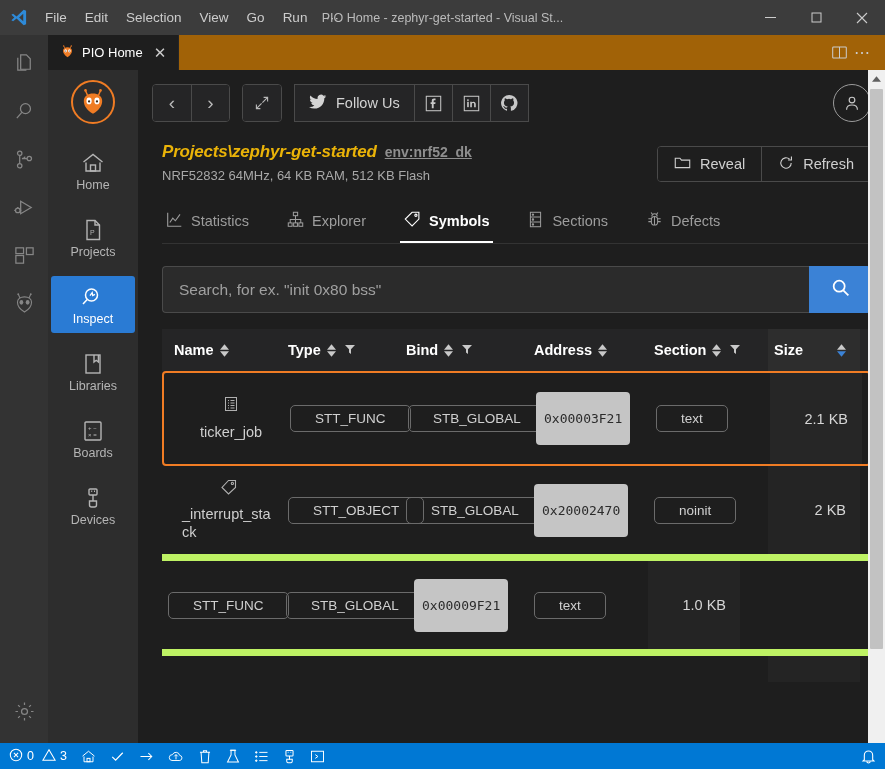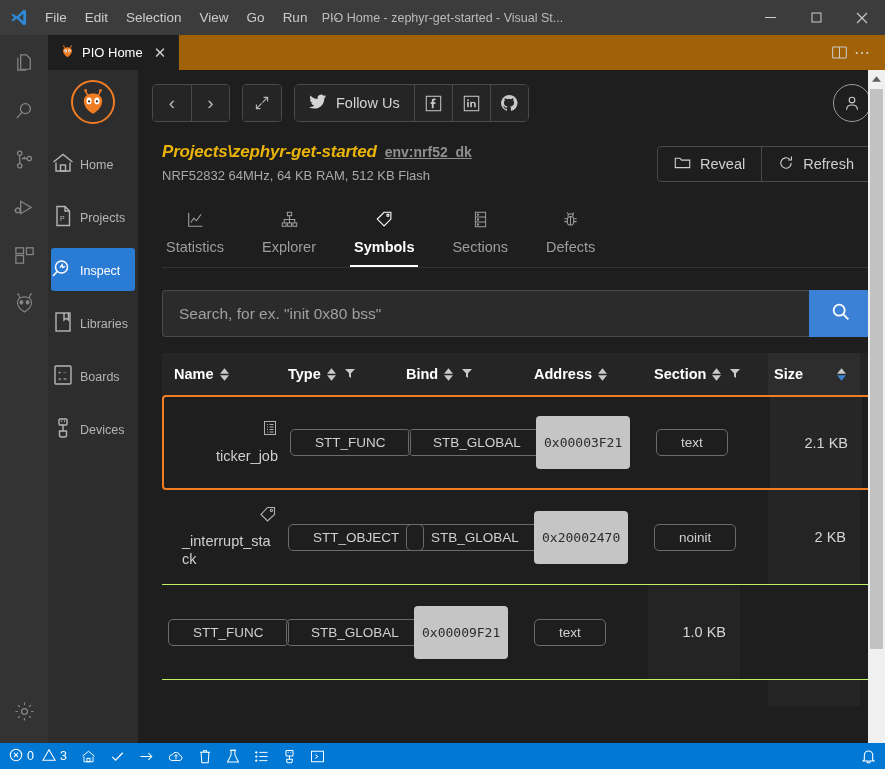--- a/index.html
+++ b/index.html
@@ -66,41 +66,41 @@
     width: 90px; flex: 0 0 90px; background: #2d2d2d;
     display: flex; flex-direction: column; align-items: center;
     padding-top: 10px;
   }
   .pio-logo {
     width: 44px; height: 44px; border-radius: 50%; border: 2px solid #f07c24;
     display: flex; align-items: center; justify-content: center; margin-bottom: 18px;
     background: #2d2d2d;
   }
   .pionav-item {
-    width: 84px; padding: 9px 0 7px; display: flex; flex-direction: row;
-    align-items: center; gap: 5px; color: #b5b5b5; font-size: 12.5px;
+    width: 84px; padding: 9px 0 7px; display: flex; flex-direction: column;
+    align-items: center; color: #b5b5b5; font-size: 12.5px;
     border-radius: 3px; margin-bottom: 10px;
   }
   .pionav-item.active { background: #2a7bd4; color: #ffffff; }
   .pionav-spacer { flex: 1 1 auto; }
 
   
   .piocontent { flex: 1 1 auto; min-width: 0; overflow: hidden; position: relative; display: flex; flex-direction: column; }
 
   .pio-toolbar {
     height: 66px; flex: 0 0 66px; display: flex; align-items: center;
     padding: 0 14px 0 14px; gap: 12px; background: #1e1e1e;
   }
   .btn-group { display: flex; border: 1px solid #4a4a4a; border-radius: 4px; overflow: hidden; }
   .tb-sq {
     width: 38px; height: 36px; display: flex; align-items: center; justify-content: center;
     color: #b9b9b9; background: #252526;
   }
   .tb-sq + .tb-sq { border-left: 1px solid #4a4a4a; }
-  .follow-group { display: flex; align-items: center; border: 1px solid #4a4a4a; border-radius: 5px; overflow: hidden; }
+  .follow-group { display: flex; align-items: center; border: 1px solid #4a4a4a; border-radius: 0; overflow: hidden; }
   .follow-btn {
     display: flex; align-items: center; gap: 9px; padding: 0 14px; height: 36px;
     color: #d4d4d4; font-size: 14.5px; background: #252526;
   }
   .social-btn {
     width: 38px; height: 36px; display: flex; align-items: center; justify-content: center;
     color: #c8c8c8; background: #252526; border-left: 1px solid #4a4a4a;
   }
   .avatar-btn {
     margin-left: auto; width: 38px; height: 38px; border-radius: 50%;
@@ -119,21 +119,21 @@
   .head-actions { margin-left: auto; display: flex; border: 1px solid #4a4a4a; border-radius: 4px; overflow: hidden; margin-top: 4px; }
   .head-btn {
     display: flex; align-items: center; gap: 9px; padding: 0 16px; height: 34px;
     color: #cfcfcf; font-size: 14.5px; background: #1e1e1e;
   }
   .head-btn + .head-btn { border-left: 1px solid #4a4a4a; }
 
   .tabs-row { display: flex; gap: 30px; margin-top: 22px; border-bottom: 1px solid #333; }
   .ptab {
     display: flex; align-items: center; gap: 8px; padding: 6px 4px 10px;
-    color: #9d9d9d; font-size: 14.5px; border-bottom: 2px solid transparent; flex-direction: column;
+    color: #9d9d9d; font-size: 14.5px; border-bottom: 2px solid transparent;
   }
   .ptab.active { color: #ffffff; font-weight: bold; border-bottom-color: #ffffff; }
 
   .search-row { display: flex; margin-top: 22px; }
   .search-input {
     flex: 1 1 auto; height: 47px; background: #2b2b2b; border: 1px solid #4a4a4a;
     border-right: none; border-radius: 4px 0 0 4px; color: #cccccc;
     font-size: 15.5px; padding: 0 16px; font-family: "Liberation Sans", sans-serif;
     outline: none;
   }
@@ -154,28 +154,28 @@
   .col-bind { width: 128px; }
   .col-addr { width: 120px; }
   .col-sect { width: 120px; }
   .col-size { width: 92px; justify-content: space-between; padding-right: 14px; background: #2d2d2d; height: 42px; }
   .sorter { display: inline-flex; flex-direction: column; line-height: 0; gap: 1px; }
   .sorter i { font-style: normal; }
   .filter-ico { color: #c9c9c9; margin-left: 2px; }
 
   .trow {
     display: flex; align-items: center; min-height: 95px;
-    border-bottom: 1px solid #bef264; position: relative;
+    border-bottom: 7px solid #bef264; position: relative;
   }
   .trow.highlight {
     border: 2px solid #f07c24; border-radius: 4px; min-height: 95px;
   }
   .td { padding: 0 6px; color: #cccccc; font-size: 14.5px; display: flex; align-items: center; }
   .td-name {
-    width: 120px; padding-left: 20px; flex-direction: column; align-items: flex-end;
+    width: 120px; padding-left: 20px; flex-direction: column; align-items: center;
     gap: 6px; color: #cfcfcf; word-break: break-all; line-height: 1.25;
   }
   .row-icon { color: #b0b0b0; display: block; }
   .chip {
     border: 1px solid #6b6b6b; border-radius: 5px; padding: 5px 24px;
     font-size: 13.5px; color: #d0d0d0; white-space: nowrap;
   }
   .chip-addr {
     background: #c5c5c5; color: #2b2b2b; border: none; border-radius: 4px;
     padding: 19px 8px; font-family: "DejaVu Sans Mono", monospace; font-size: 13px;

